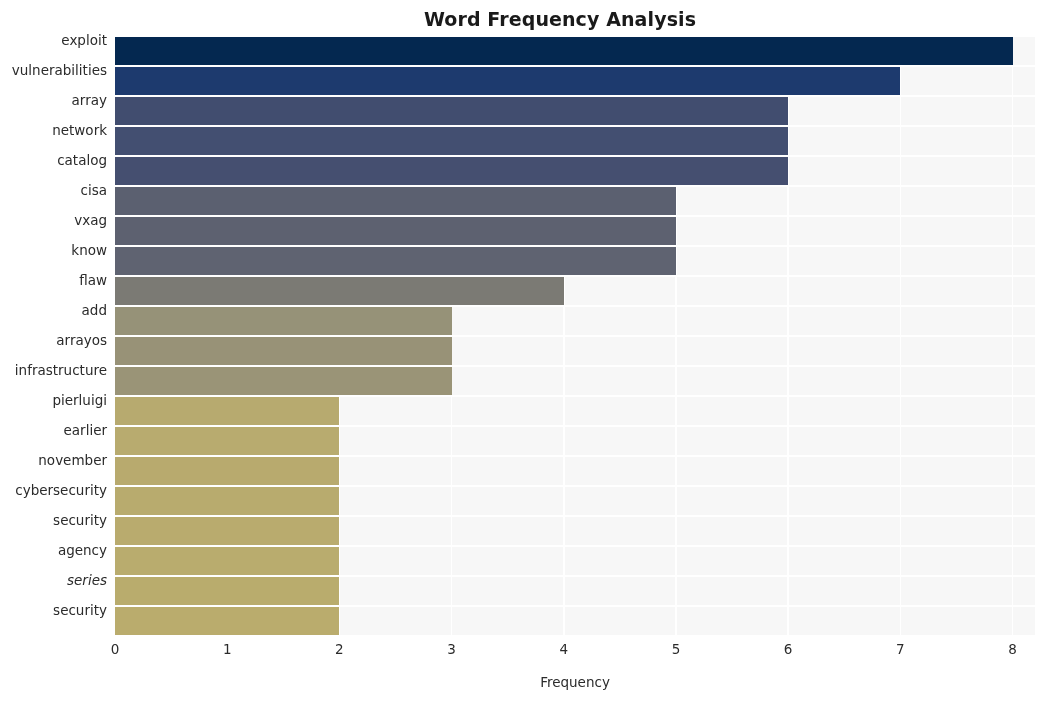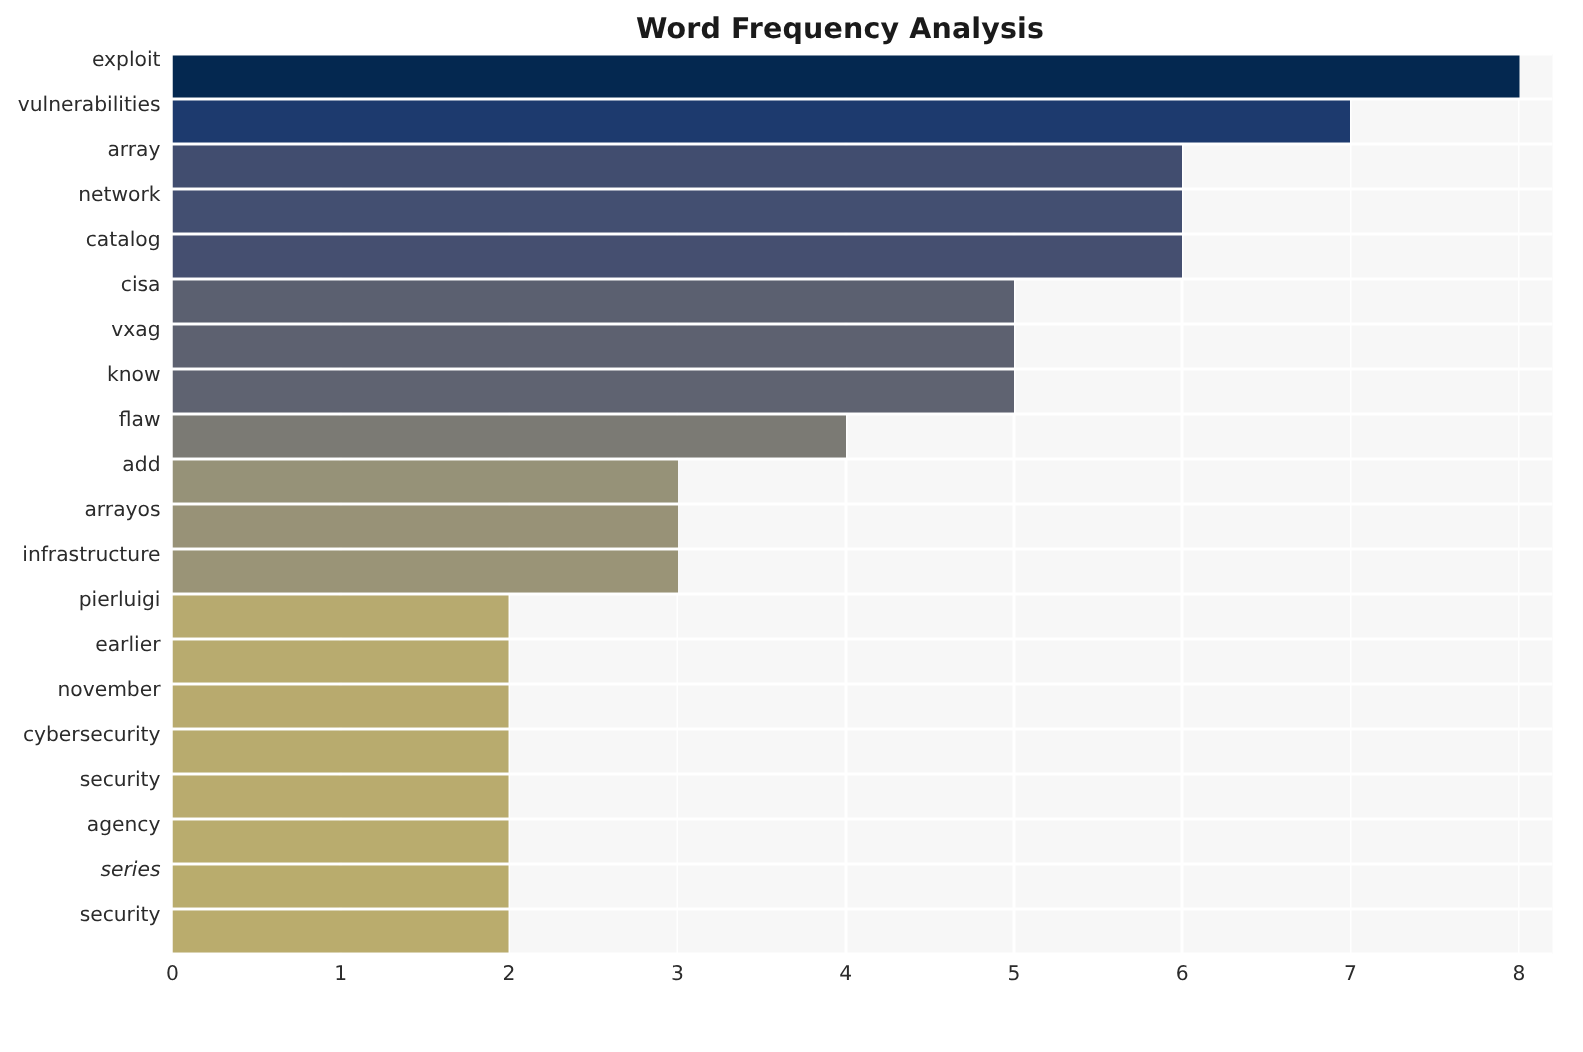--- a/index.html
+++ b/index.html
@@ -254,14 +254,15 @@
       <div class="xlabel" style="left: 227.195px;">1</div>
       <div class="xlabel" style="left: 339.39px;">2</div>
       <div class="xlabel" style="left: 451.585px;">3</div>
       <div class="xlabel" style="left: 563.78px;">4</div>
       <div class="xlabel" style="left: 675.976px;">5</div>
       <div class="xlabel" style="left: 788.171px;">6</div>
       <div class="xlabel" style="left: 900.366px;">7</div>
       <div class="xlabel" style="left: 1012.56px;">8</div>
     </div>
 
+  <div id="x-axis-title">Frequency</div>
 
 </div>
 
 </body></html>

